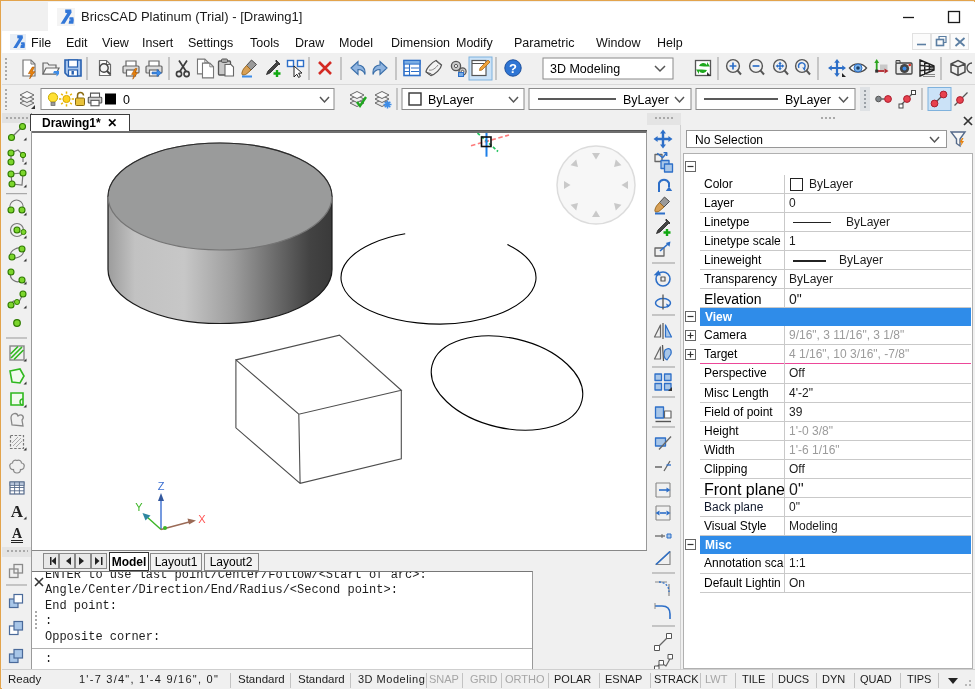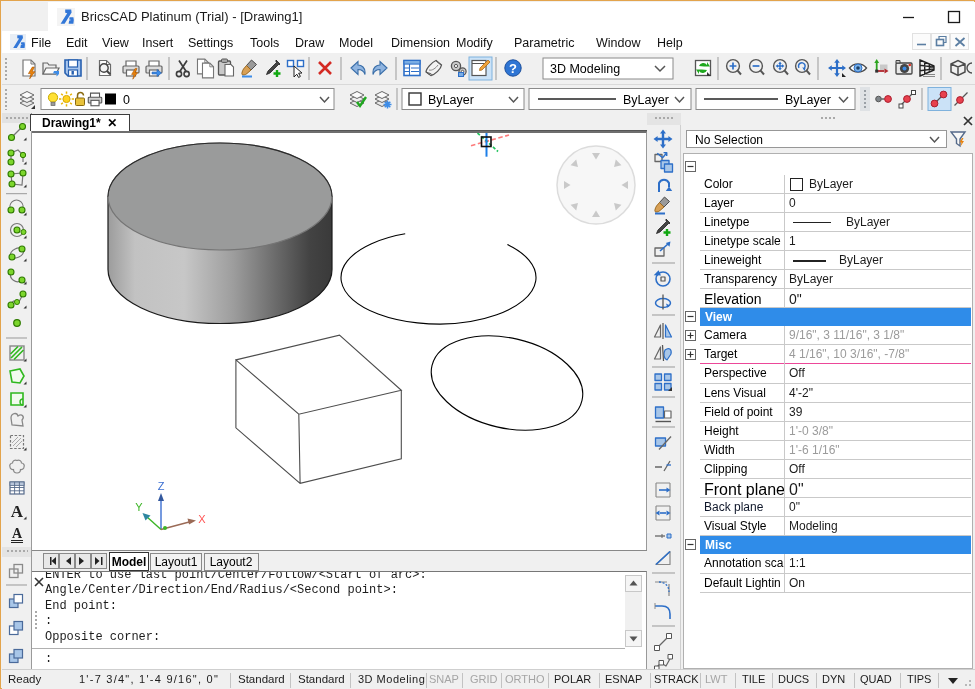--- a/index.html
+++ b/index.html
@@ -9,21 +9,21 @@
 #menu{left:1px;top:30px;width:973px;height:22px;background:#fff;}
 #menu span{position:absolute;top:5px;font-size:12.5px;color:#111;}
 #tb1{left:1px;top:52px;width:973px;height:32px;background:#f0f0f0;border-bottom:1px solid #d9d9d9;}
 #tb2{left:1px;top:84px;width:973px;height:28px;background:#f0f0f0;}
 #lefttb{left:1px;top:112px;width:30px;height:556px;background:#f0f0f0;border-right:1px solid #9a9a9a;}
 #tabbar{left:31px;top:112px;width:615px;height:17px;background:#f0f0f0;}
 #dtab{left:29px;top:113px;width:100px;height:17px;background:#fff;border:1px solid #3c3c3c;border-bottom:none;font-weight:bold;font-size:12px;color:#000;padding:1px 0 0 11px;}
 #tabline{left:31px;top:129px;width:615px;height:1px;background:#555;}
 #canvas{left:31px;top:130px;width:615px;height:419px;background:#fff;border-top:2px solid #6e6e6e;border-right:1px solid #999;}
 #laytabs{left:31px;top:549px;width:615px;height:21px;background:#f0f0f0;border-top:1px solid #888;}
-#cmd{left:31px;top:570px;width:615px;height:98px;background:#fff;border-top:1px solid #777;border-right:1px solid #999;font-family:"Liberation Mono",monospace;font-size:12px;color:#1c1c1c;overflow:hidden;}
+#cmd{left:31px;top:570px;width:501px;height:98px;background:#fff;border-top:1px solid #777;border-right:1px solid #999;font-family:"Liberation Mono",monospace;font-size:12px;color:#1c1c1c;overflow:hidden;}
 #midtb{left:646px;top:112px;width:34px;height:556px;background:#f0f0f0;border-right:1px solid #cfcfcf;}
 #props{left:680px;top:112px;width:294px;height:556px;background:#f0f0f0;}
 #status{left:1px;top:668px;width:973px;height:20px;background:#f0f0f0;border-top:1px solid #cfcfcf;font-size:11px;color:#1c1c1c;}
 #status div{position:absolute;top:3px;}
 .gray{color:#a5a5a5;}
 .vsep{position:absolute;top:2px;width:1px;height:15px;background:#c3c3c3;}
 .grip{background-image:radial-gradient(circle,#a9a9a9 1px,transparent 1.2px);background-size:4px 4px;}
 </style></head><body>
 <div id="win">
 
@@ -860,21 +860,21 @@
 <svg class="abs" style="left:4px;top:236px" width="11" height="11" viewBox="0 0 11 11">
         <rect x="0.5" y="0.5" width="10" height="10" fill="#fff" stroke="#666"></rect>
         <path d="M2.5 5.5 L8.5 5.5 M5.5 2.5 L5.5 8.5" stroke="#333" stroke-width="1.2"></path>
       </svg>
 <div class="abs" style="left:19px;top:251px;width:271px;height:20px;border-bottom:1px solid #c9c9c9;font-size:12px">
         <span style="position:absolute;left:4px;top:2px;width:80px;overflow:hidden;white-space:nowrap;color:#000">Perspective</span>
         <span style="position:absolute;left:84px;top:0;width:1px;height:20px;background:#c9c9c9"></span>
 <span style="position:absolute;left:89px;top:2px;white-space:nowrap;color:#1c1c1c">Off</span>
       </div>
 <div class="abs" style="left:19px;top:271px;width:271px;height:19px;border-bottom:1px solid #c9c9c9;font-size:12px">
-        <span style="position:absolute;left:4px;top:2px;width:80px;overflow:hidden;white-space:nowrap;color:#000">Lens Visual</span>
+        <span style="position:absolute;left:4px;top:2px;width:80px;overflow:hidden;white-space:nowrap;color:#000">Misc Length</span>
         <span style="position:absolute;left:84px;top:0;width:1px;height:19px;background:#c9c9c9"></span>
 <span style="position:absolute;left:89px;top:2px;white-space:nowrap;color:#1c1c1c">4'-2"</span>
       </div>
 <div class="abs" style="left:19px;top:290px;width:271px;height:19px;border-bottom:1px solid #c9c9c9;font-size:12px">
         <span style="position:absolute;left:4px;top:2px;width:80px;overflow:hidden;white-space:nowrap;color:#000">Field of point</span>
         <span style="position:absolute;left:84px;top:0;width:1px;height:19px;background:#c9c9c9"></span>
 <span style="position:absolute;left:89px;top:2px;white-space:nowrap;color:#1c1c1c">39</span>
       </div>
 <div class="abs" style="left:19px;top:309px;width:271px;height:19px;border-bottom:1px solid #c9c9c9;font-size:12px">
         <span style="position:absolute;left:4px;top:2px;width:80px;overflow:hidden;white-space:nowrap;color:#000">Height</span>

